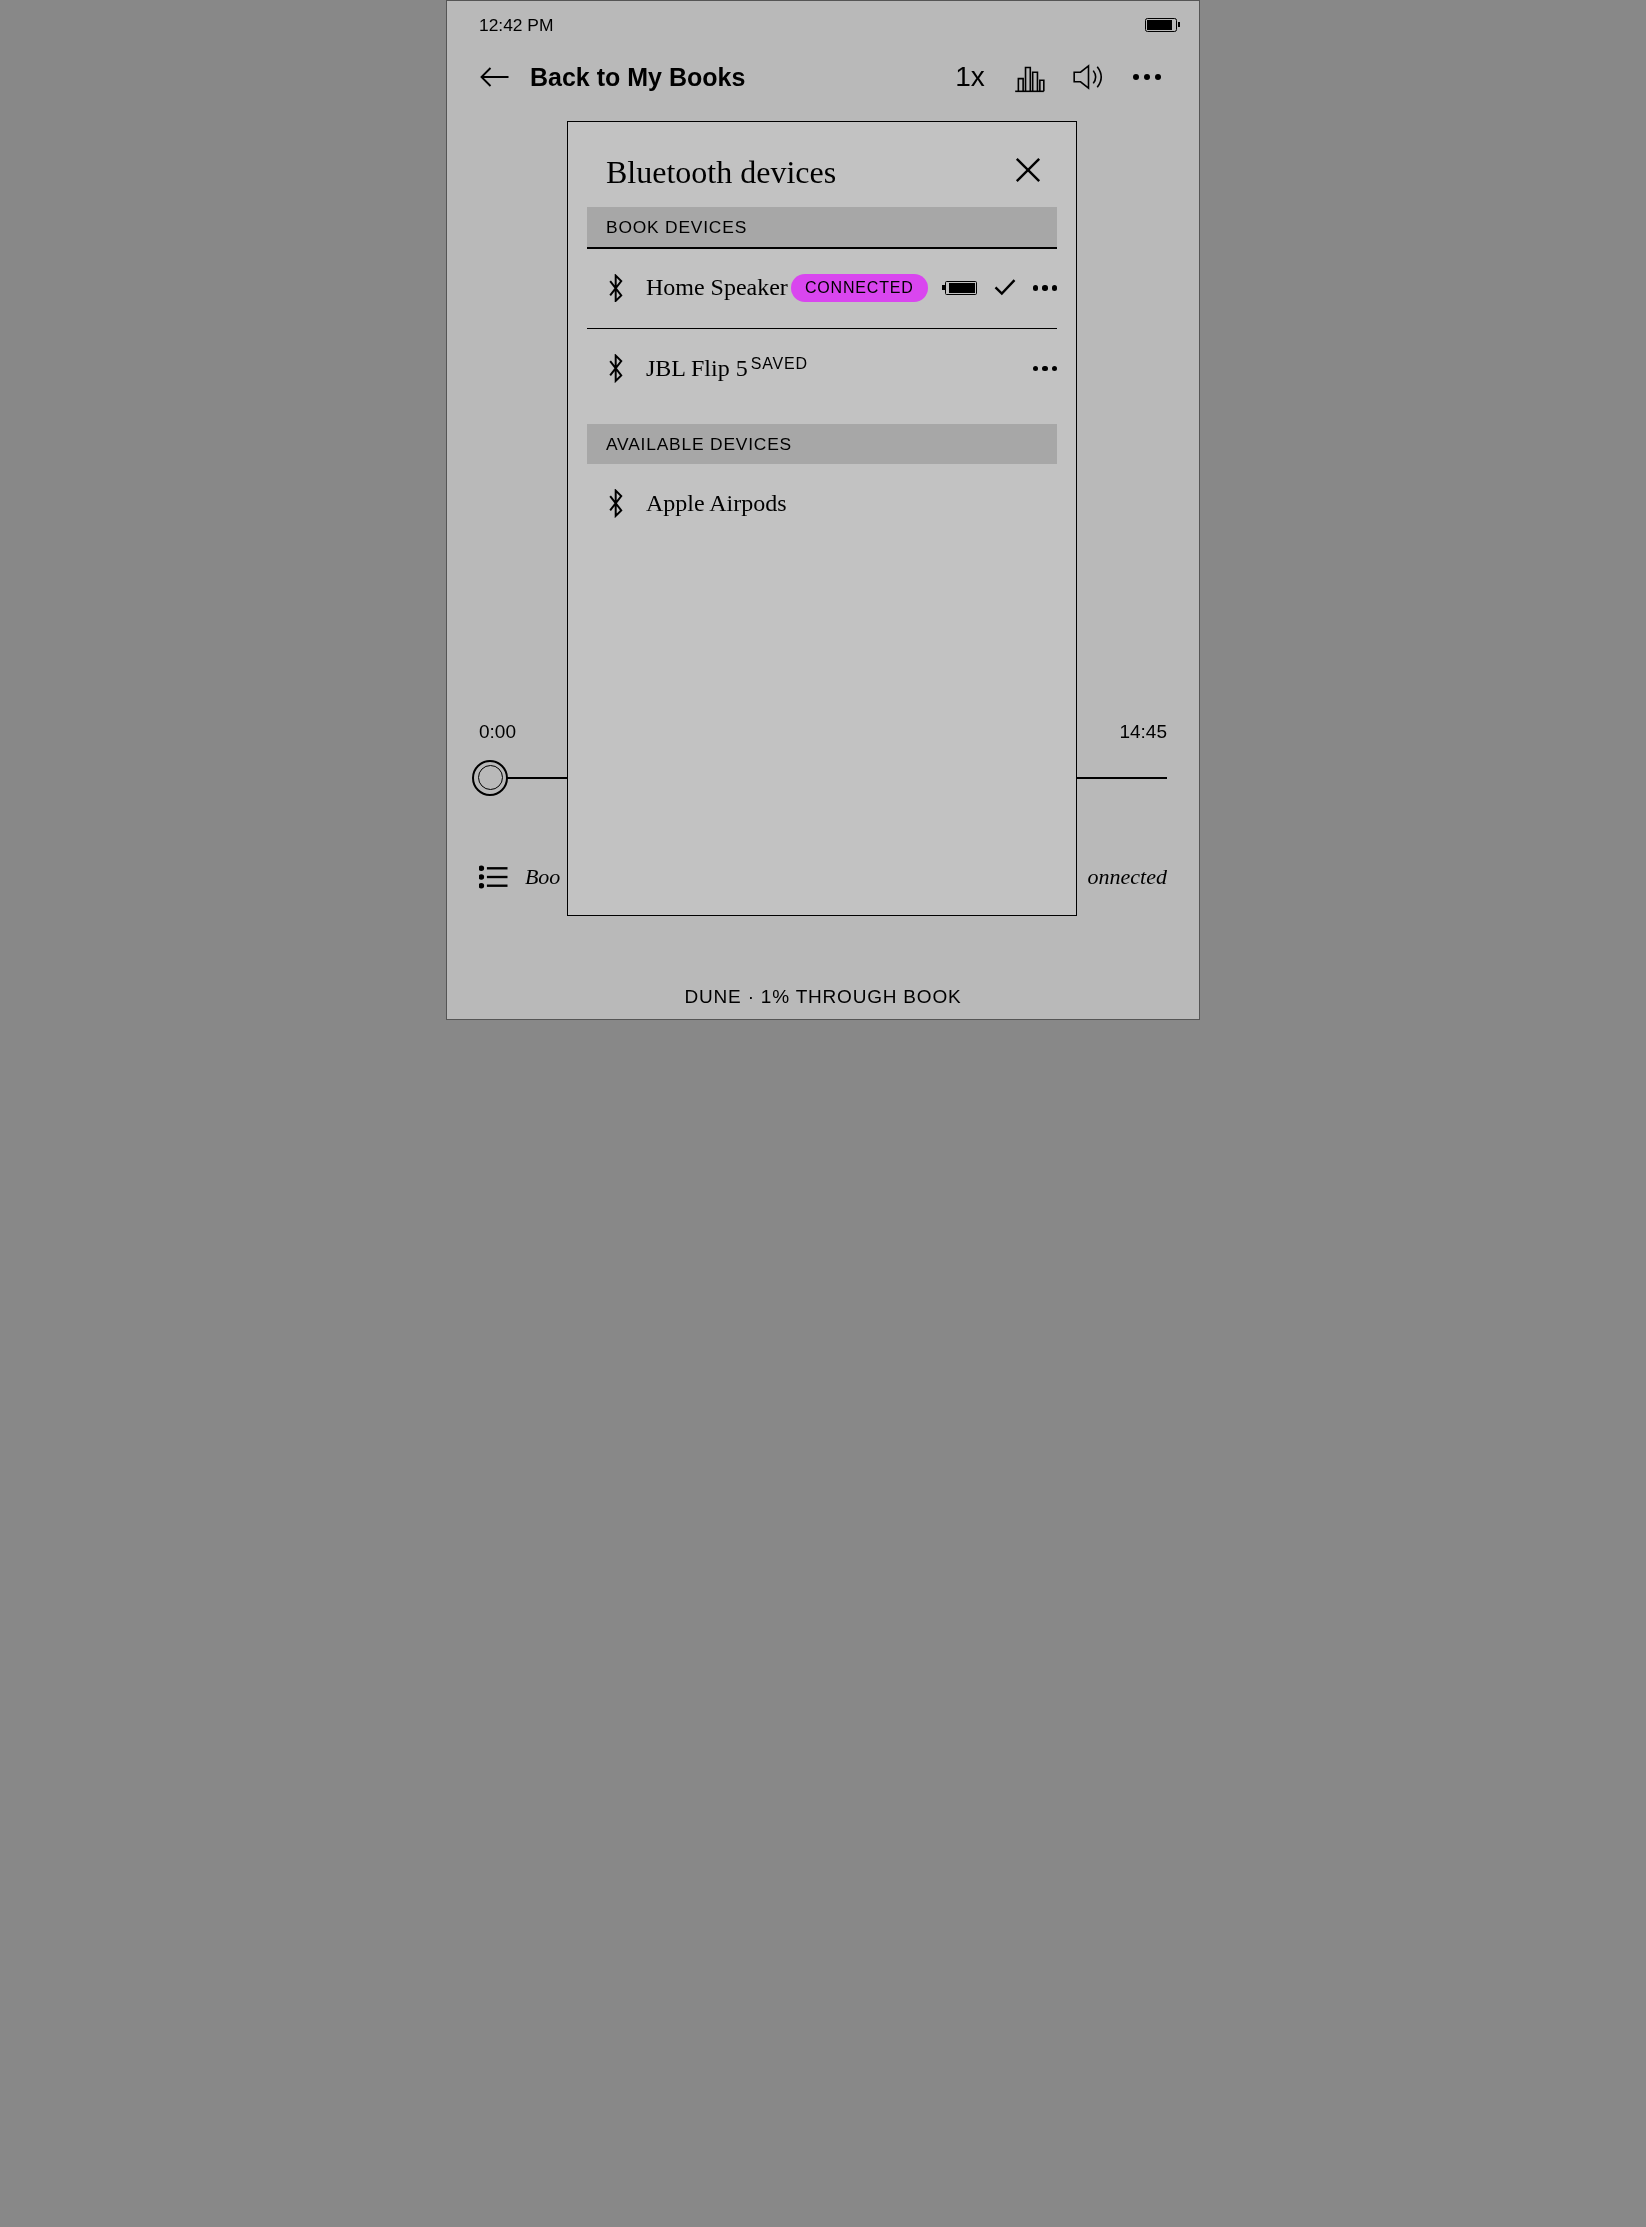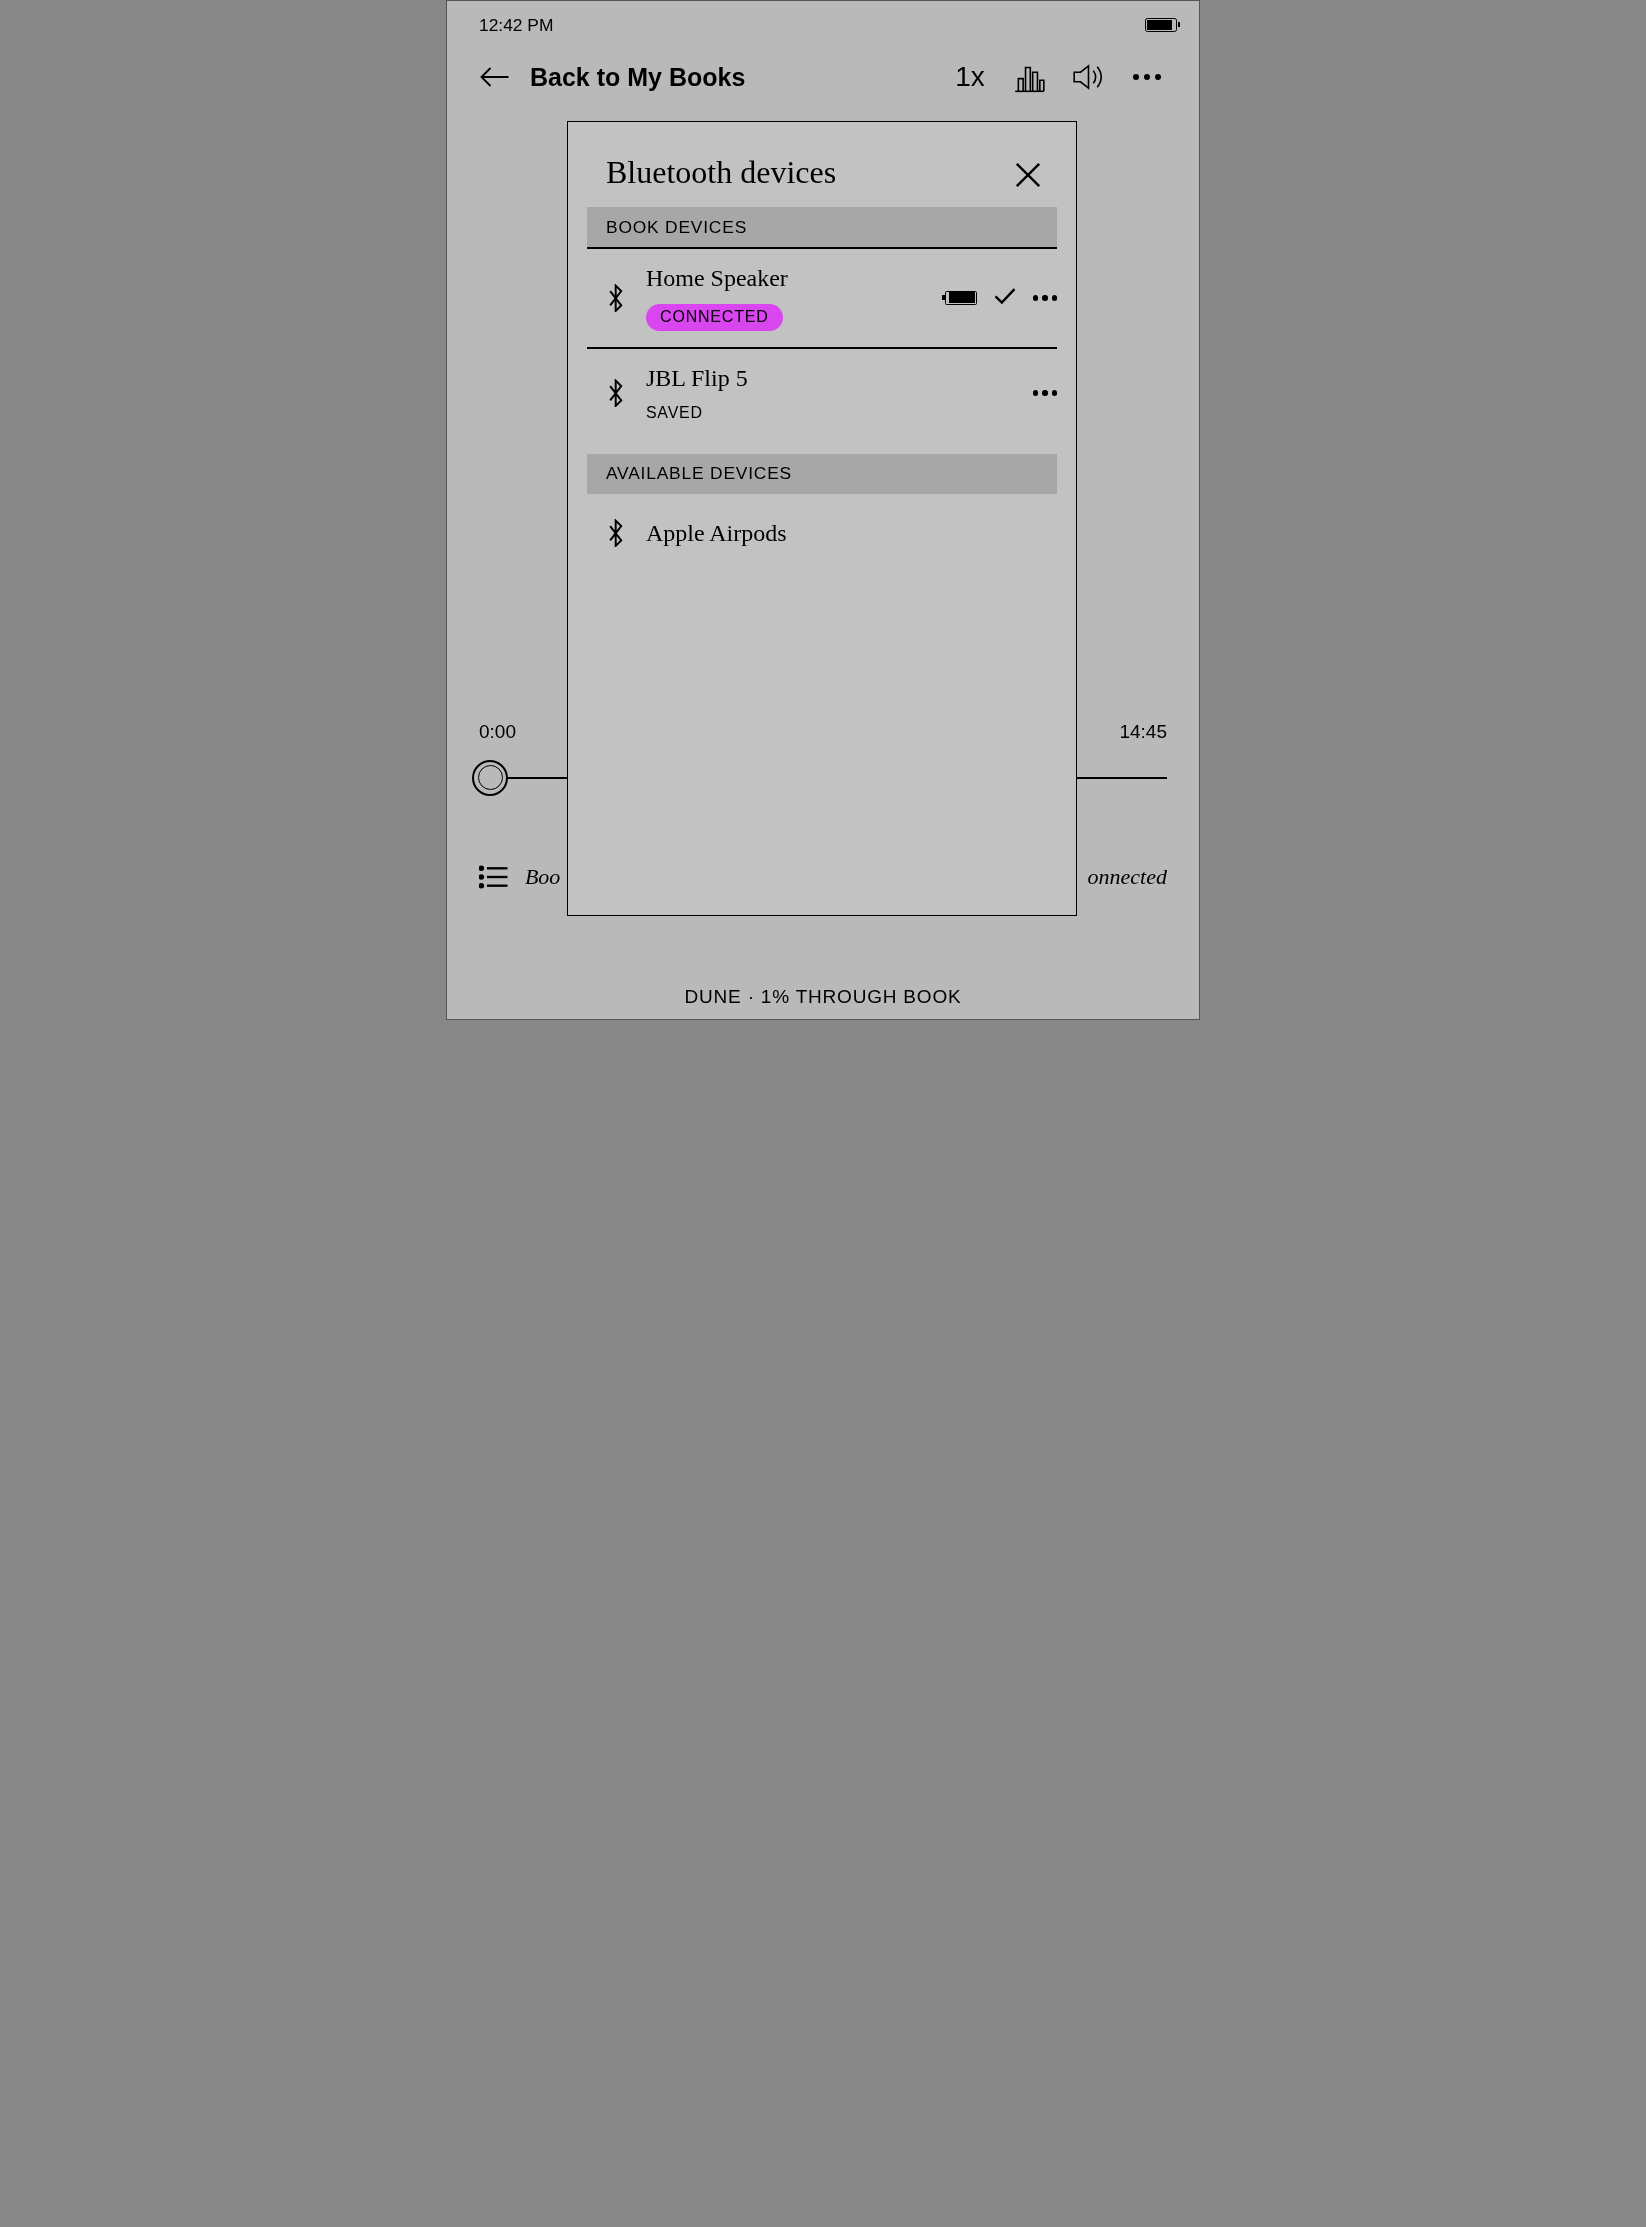--- a/index.html
+++ b/index.html
@@ -148,21 +148,21 @@
     width: 510px;
     height: 795px;
     border: 1.6px solid #000;
     background: #c2c2c2;
     display: flex;
     flex-direction: column;
   }
   .modal-header {
     padding: 32px 32px 16px 38px;
     display: flex;
-    align-items: flex-end;
+    align-items: flex-start;
     justify-content: space-between;
   }
   .modal-title {
     font-family: Georgia, serif;
     font-size: 32px;
     color: #000;
   }
   .close-x {
     width: 32px; height: 32px;
   }
@@ -191,22 +191,22 @@
   }
   .device-row .bt-icon {
     width: 32px;
     display:flex; justify-content:center;
     margin-left: 12.7px;
   }
   .bt-icon svg { width: 17.4px; height: 28.5px; stroke: #000; stroke-width: 2.5; fill: none; }
   .device-info {
     flex: 1;
     display: flex;
-    flex-direction: column;
-    gap: 12px;
+    flex-direction: row;
+    gap: 3px;
   }
   .device-name {
     font-family: Georgia, serif;
     font-size: 24px;
     color: #000;
   }
   .device-status {
     font-family: -apple-system, Helvetica, Arial, sans-serif;
     font-size: 16px;
     letter-spacing: 0.8px;

